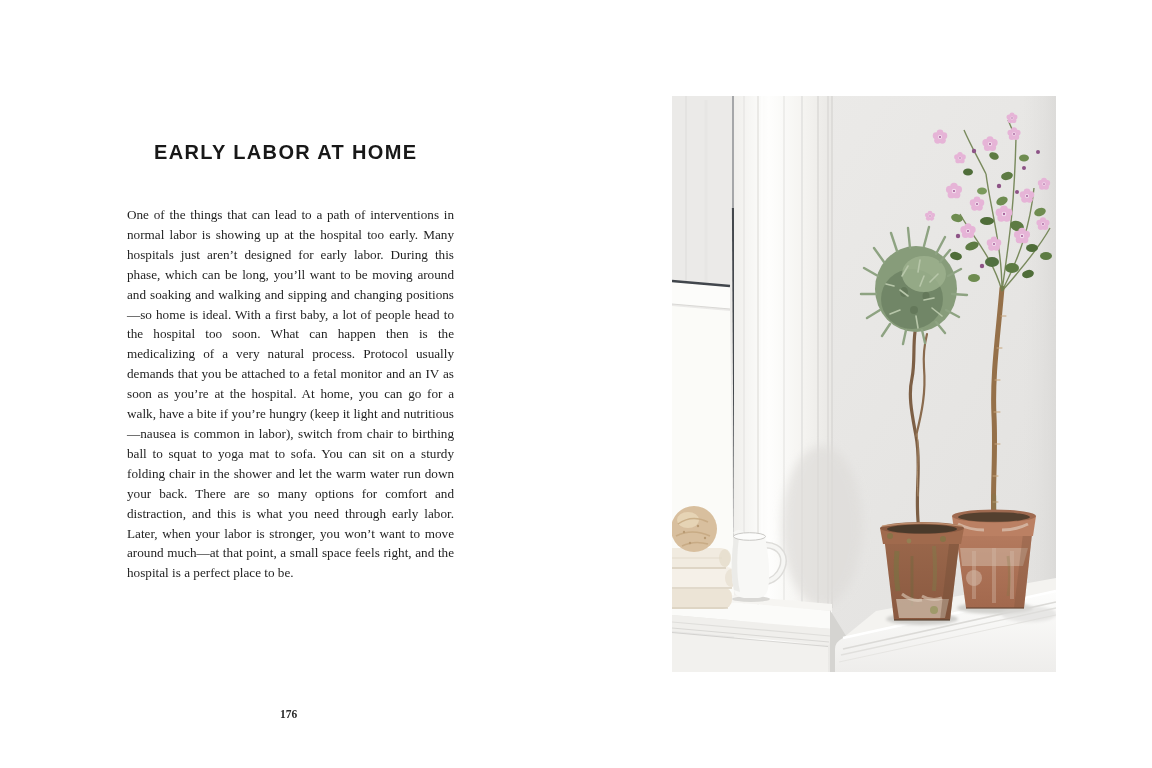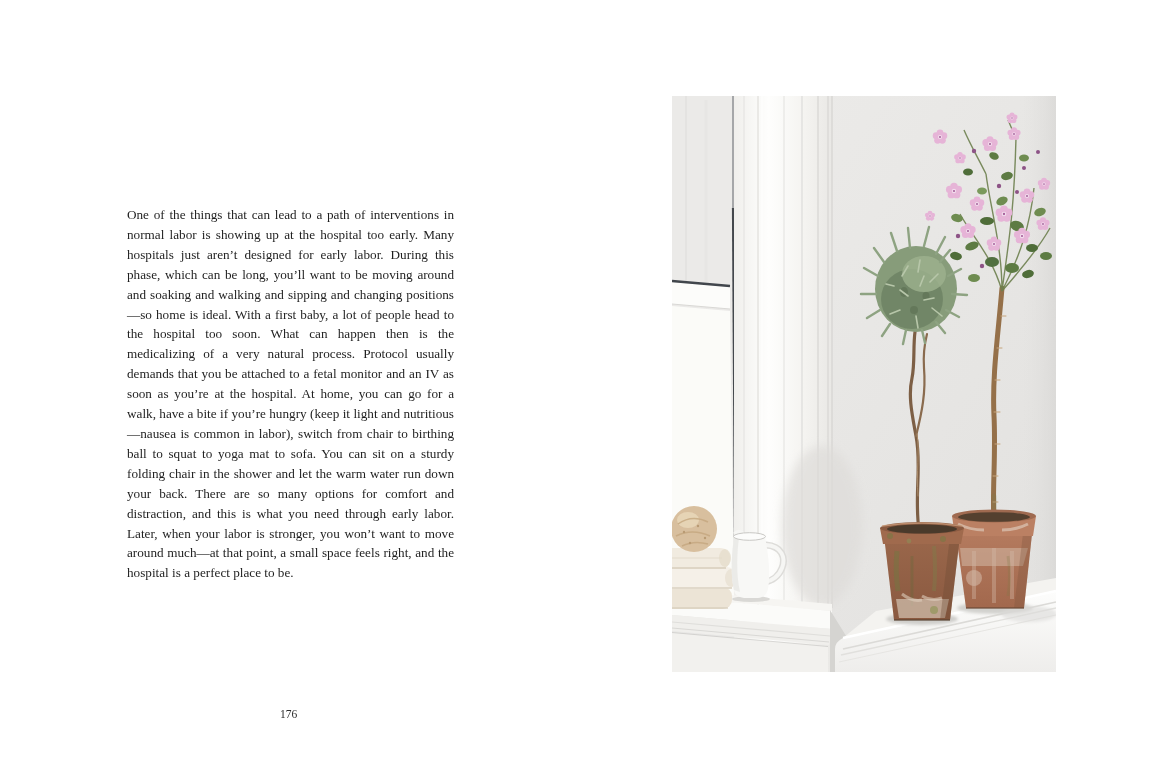--- a/index.html
+++ b/index.html
@@ -9,30 +9,31 @@
   .page{position:absolute;top:0;bottom:0;}
   .page-left{left:0;width:576px;}
   .page-right{left:576px;width:576px;}
   h1.chapter{position:absolute;left:154px;top:141px;margin:0;
       font-family:"Liberation Sans", sans-serif;font-weight:bold;
       font-size:20px;letter-spacing:1.35px;color:#181818;white-space:nowrap;}
   .body-text{position:absolute;left:125px;top:203px;width:327px;margin:2px;
       font-size:13.2px;line-height:19.9px;color:#1e1e1e;
       text-align:justify;}
   .page-number{position:absolute;left:125px;top:708px;width:327px;
-      text-align:center;font-size:11.5px;color:#2a2a2a;}
+      text-align:center;font-size:11.5px;color:#2a2a2a;font-weight:bold;}
   figure.photo{position:absolute;left:96px;top:96px;width:384px;height:576px;margin:0;overflow:hidden;}
   figure.photo svg{display:block;}
 </style>
 </head>
 <body>
 
 <div class="spread">
 
   <section class="page page-left">
+    <h1 class="chapter">EARLY LABOR AT HOME</h1>
     <p class="body-text">One of the things that can lead to a path of interventions in normal labor is showing up at the hospital too early. Many hospitals just aren’t designed for early labor. During this phase, which can be long, you’ll want to be moving around and soaking and walking and sipping and changing positions—so home is ideal. With a first baby, a lot of people head to the hospital too soon. What can happen then is the medicalizing of a very natural process. Protocol usually demands that you be attached to a fetal monitor and an IV as soon as you’re at the hospital. At home, you can go for a walk, have a bite if you’re hungry (keep it light and nutritious—nausea is common in labor), switch from chair to birthing ball to squat to yoga mat to sofa. You can sit on a sturdy folding chair in the shower and let the warm water run down your back. There are so many options for comfort and distraction, and this is what you need through early labor. Later, when your labor is stronger, you won’t want to move around much—at that point, a small space feels right, and the hospital is a perfect place to be.</p>
     <div class="page-number">176</div>
   </section>
 
   <section class="page page-right">
     <figure class="photo" role="img" aria-label="Two potted standard plants, a lavender topiary and a pink-flowering mallow, in aged terracotta pots on a white ledge beside a bright window; folded cream towels, a loofah and a white enamel pitcher sit on the windowsill.">
       <svg width="384" height="576" viewBox="0 0 384 576">
         <defs>
           <linearGradient id="wallGrad" x1="0" y1="0" x2="1" y2="1">
             <stop offset="0" stop-color="#edecea"></stop>

